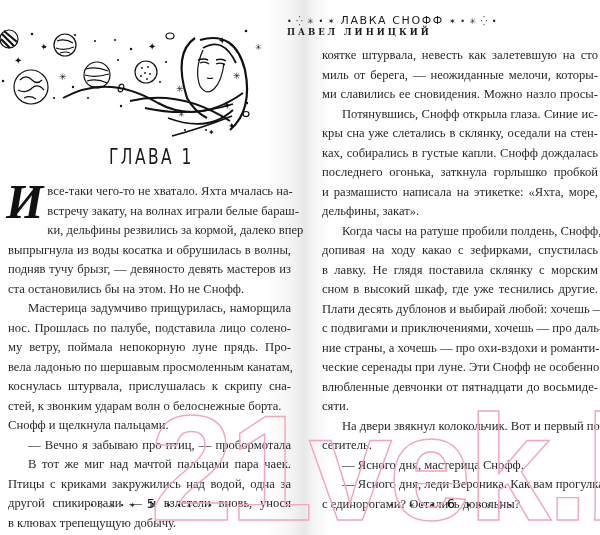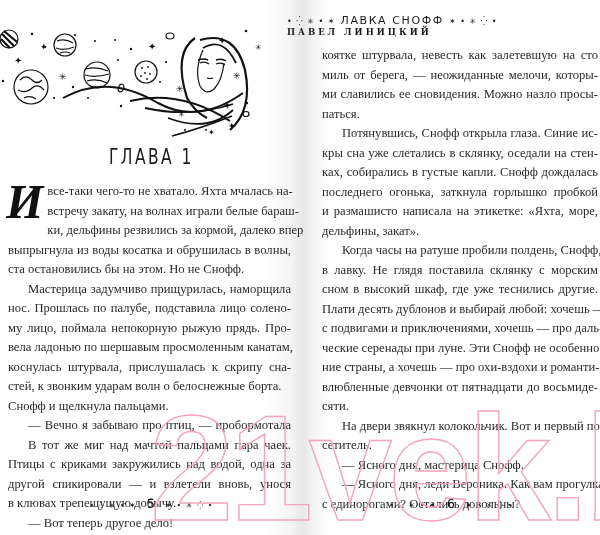--- a/index.html
+++ b/index.html
@@ -112,24 +112,25 @@
     </svg>
 
     <div class="chapter-title">ГЛАВА 1</div>
 
     <div class="text left-text">
       <span class="dropcap">И</span>
       <span class="line cap">все-таки чего-то не хватало. Яхта мчалась на-</span>
       <span class="line cap">встречу закату, на волнах играли белые бараш-</span>
       <span class="line">ки, дельфины резвились за кормой, далеко впереди</span>
       <span class="line">выпрыгнула из воды косатка и обрушилась в волны,</span>
+      <span class="line">подняв тучу брызг, — девяносто девять мастеров из</span>
       <span class="line last">ста остановились бы на этом. Но не Снофф.</span>
       <span class="line indent">Мастерица задумчиво прищурилась, наморщила</span>
       <span class="line">нос. Прошлась по палубе, подставила лицо солено-</span>
-      <span class="line">му лицо, поймала непокорную рыжую прядь. Про-</span>
+      <span class="line">му ветру, поймала непокорную луне прядь. Про-</span>
       <span class="line">вела ладонью по шершавым просмоленным канатам,</span>
       <span class="line">коснулась штурвала, прислушалась к скрипу сна-</span>
       <span class="line last">стей, к звонким ударам волн о белоснежные борта.</span>
       <span class="line last">Снофф и щелкнула пальцами.</span>
       <span class="line indent">— Вечно я забываю про птиц, — пробормотала</span>
       <span class="line indent">В тот же миг над мачтой пальцами пара чаек.</span>
       <span class="line">Птицы с криками закружились над водой, одна за</span>
       <span class="line">другой спикировали — и взлетели вновь, унося</span>
       <span class="line last">в клювах трепещущую добычу.</span>
       <span class="line indent last">— Вот теперь другое дело!</span>
@@ -153,34 +154,34 @@
       <span>ЛАВКА СНОФФ</span>
       <span class="stars">✶ • ✳ ⁛ •</span>
     </div>
     <div class="rh-author">ПАВЕЛ ЛИНИЦКИЙ</div>
   </div>
 
   <div class="text right-text">
     <span class="line">коятке штурвала, невесть как залетевшую на сто</span>
     <span class="line">миль от берега, — неожиданные мелочи, которы-</span>
     <span class="line">ми славились ее сновидения. Можно назло просы-</span>
-    <span class="line last">паться.</span>
     <span class="line indent">Потянувшись, Снофф открыла глаза. Синие ис-</span>
     <span class="line">кры сна уже слетались в склянку, оседали на стен-</span>
     <span class="line">ках, собирались в густые капли. Снофф дождалась</span>
     <span class="line">последнего огонька, заткнула горлышко пробкой</span>
     <span class="line">и размашисто написала на этикетке: «Яхта, море,</span>
     <span class="line last">дельфины, закат».</span>
     <span class="line indent">Когда часы на ратуше пробили полдень, Снофф,</span>
+    <span class="line">допивая на ходу какао с зефирками, спустилась</span>
     <span class="line">в лавку. Не глядя поставила склянку с морским</span>
     <span class="line">сном в высокий шкаф, где уже теснились другие.</span>
     <span class="line">Плати десять дублонов и выбирай любой: хочешь —</span>
     <span class="line">с подвигами и приключениями, хочешь — про даль-</span>
+    <span class="line">ние страны, а хочешь — про охи-вздохи и романти-</span>
     <span class="line">ческие серенады при луне. Эти Снофф не особенно</span>
-    <span class="line">ние страны, а хочешь — про охи-вздохи и романти-</span>
     <span class="line">влюбленные девчонки от пятнадцати до восьмиде-</span>
     <span class="line last">сяти.</span>
     <span class="line indent">На двери звякнул колокольчик. Вот и первый по-</span>
     <span class="line last">сетитель.</span>
     <span class="line indent last">— Ясного дня, мастерица Снофф.</span>
     <span class="line indent">— Ясного дня, леди Вероника. Как вам прогулка</span>
     <span class="line last">с единорогами? Остались довольны?</span>
 
   </div>
 

